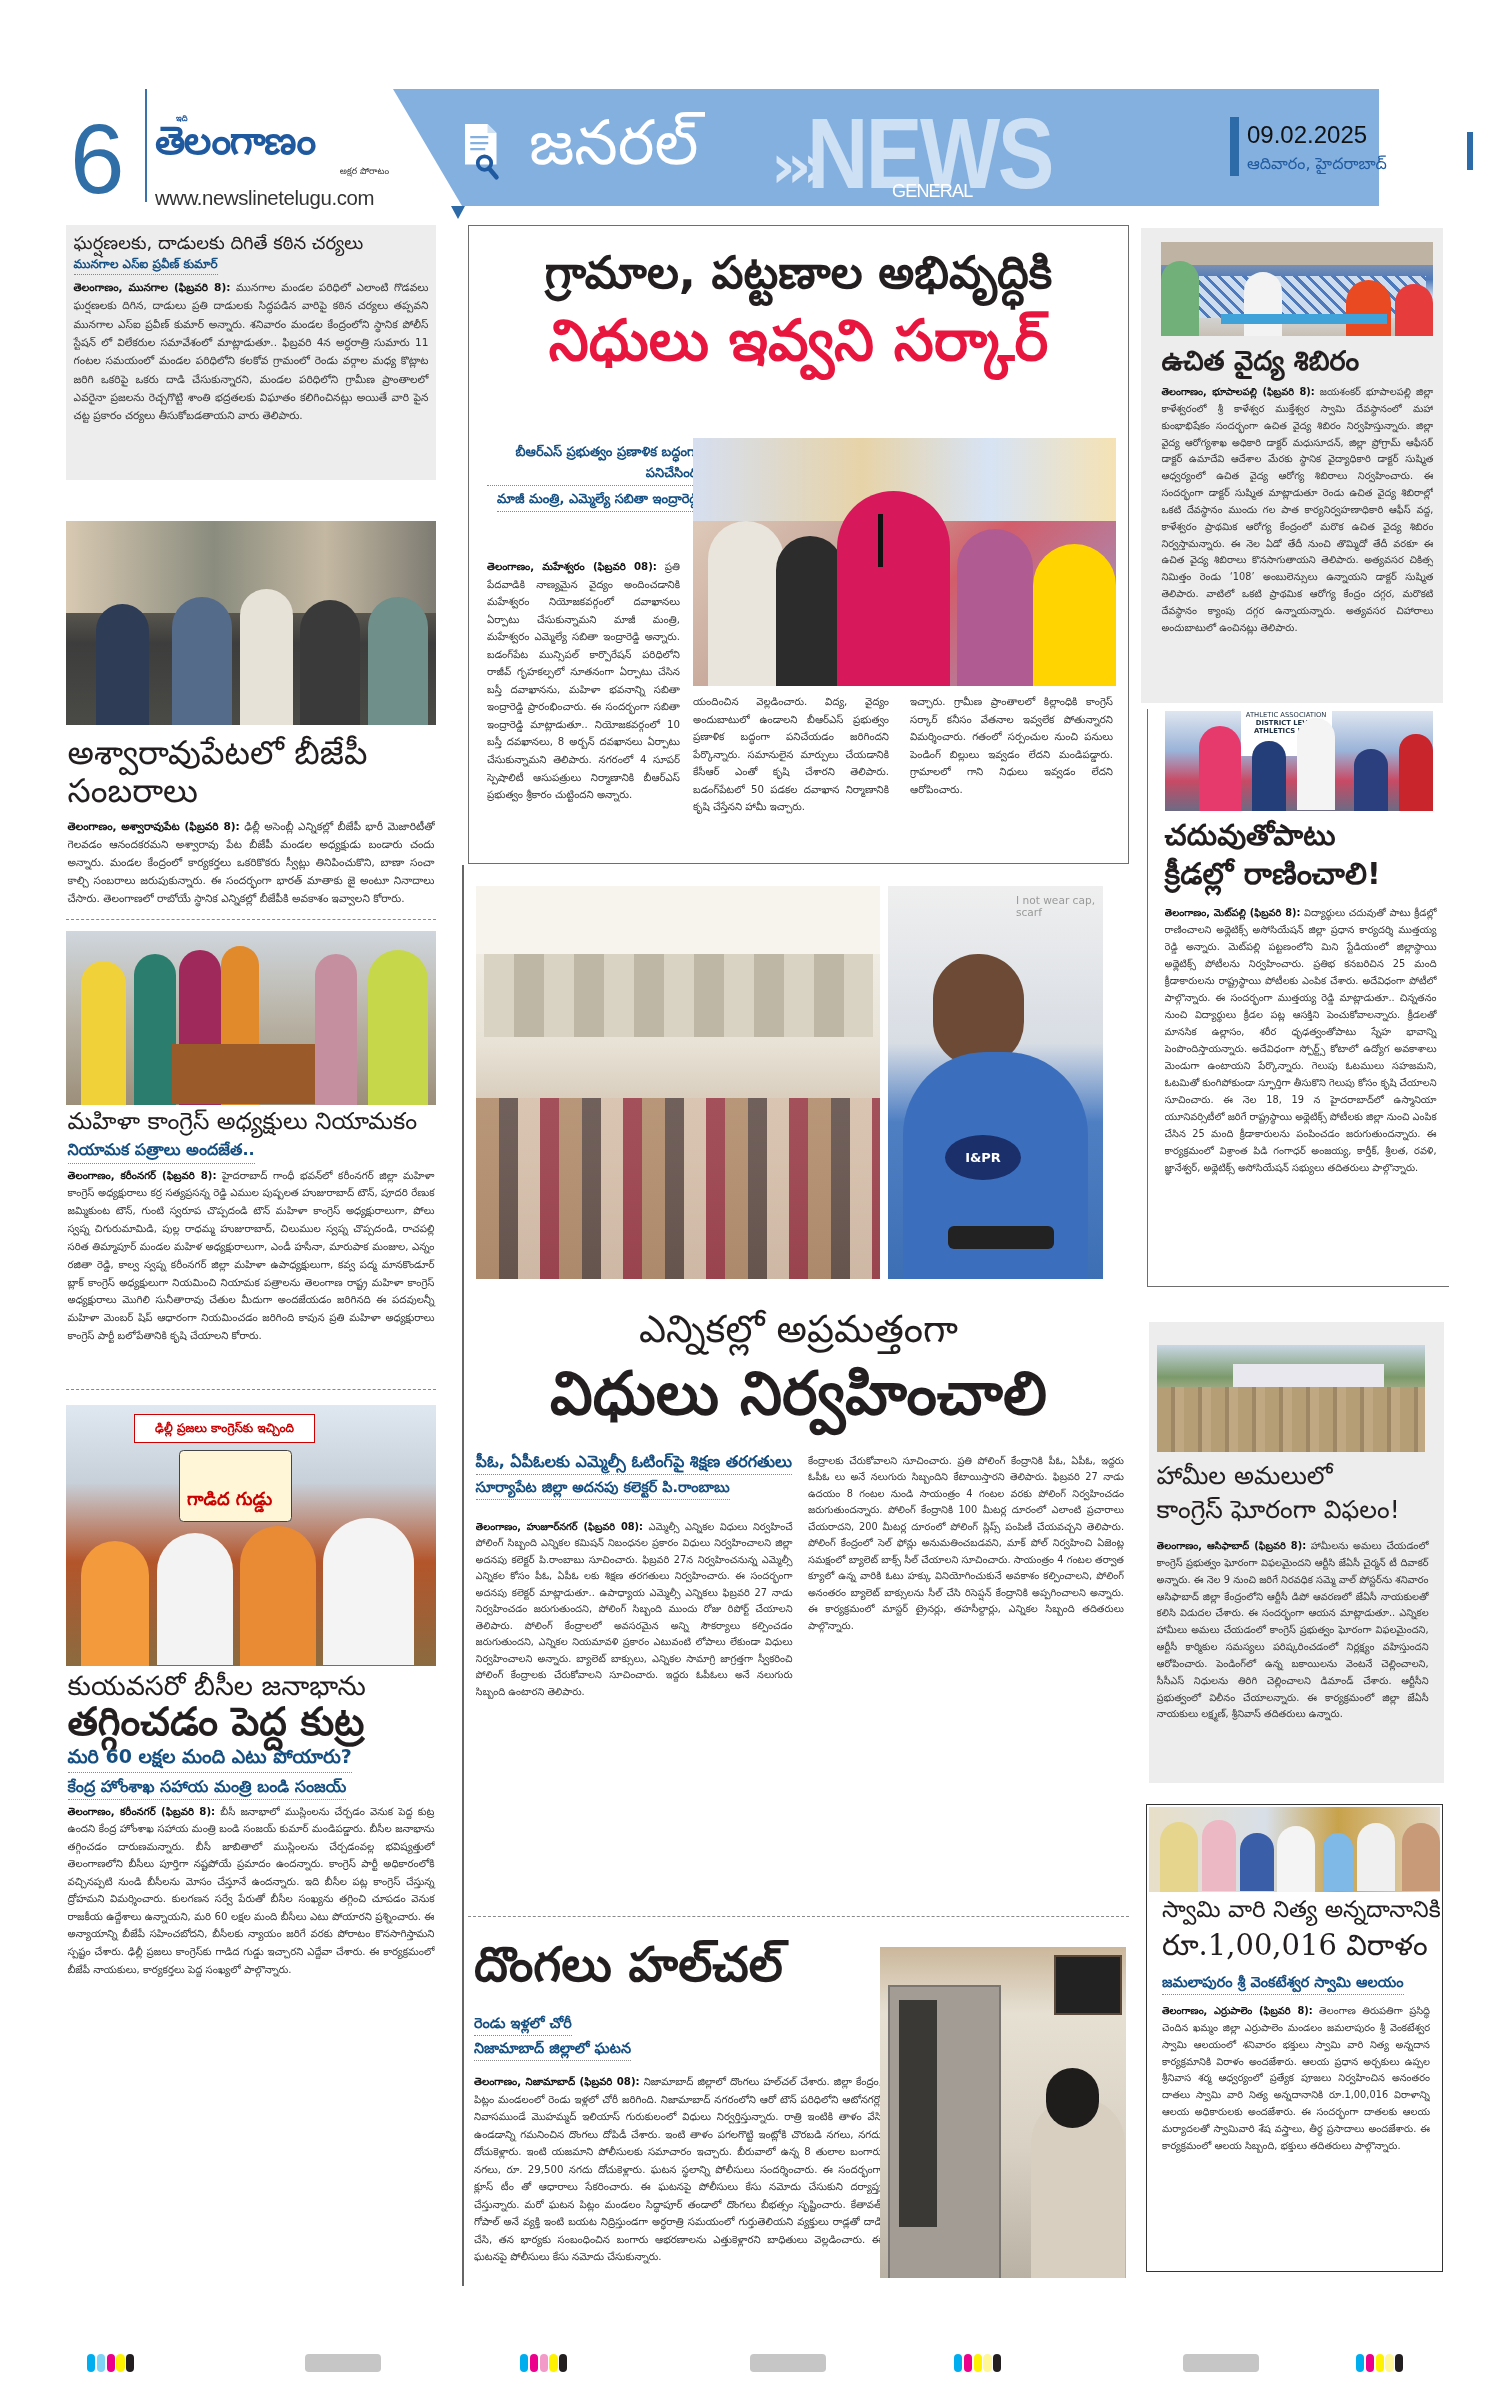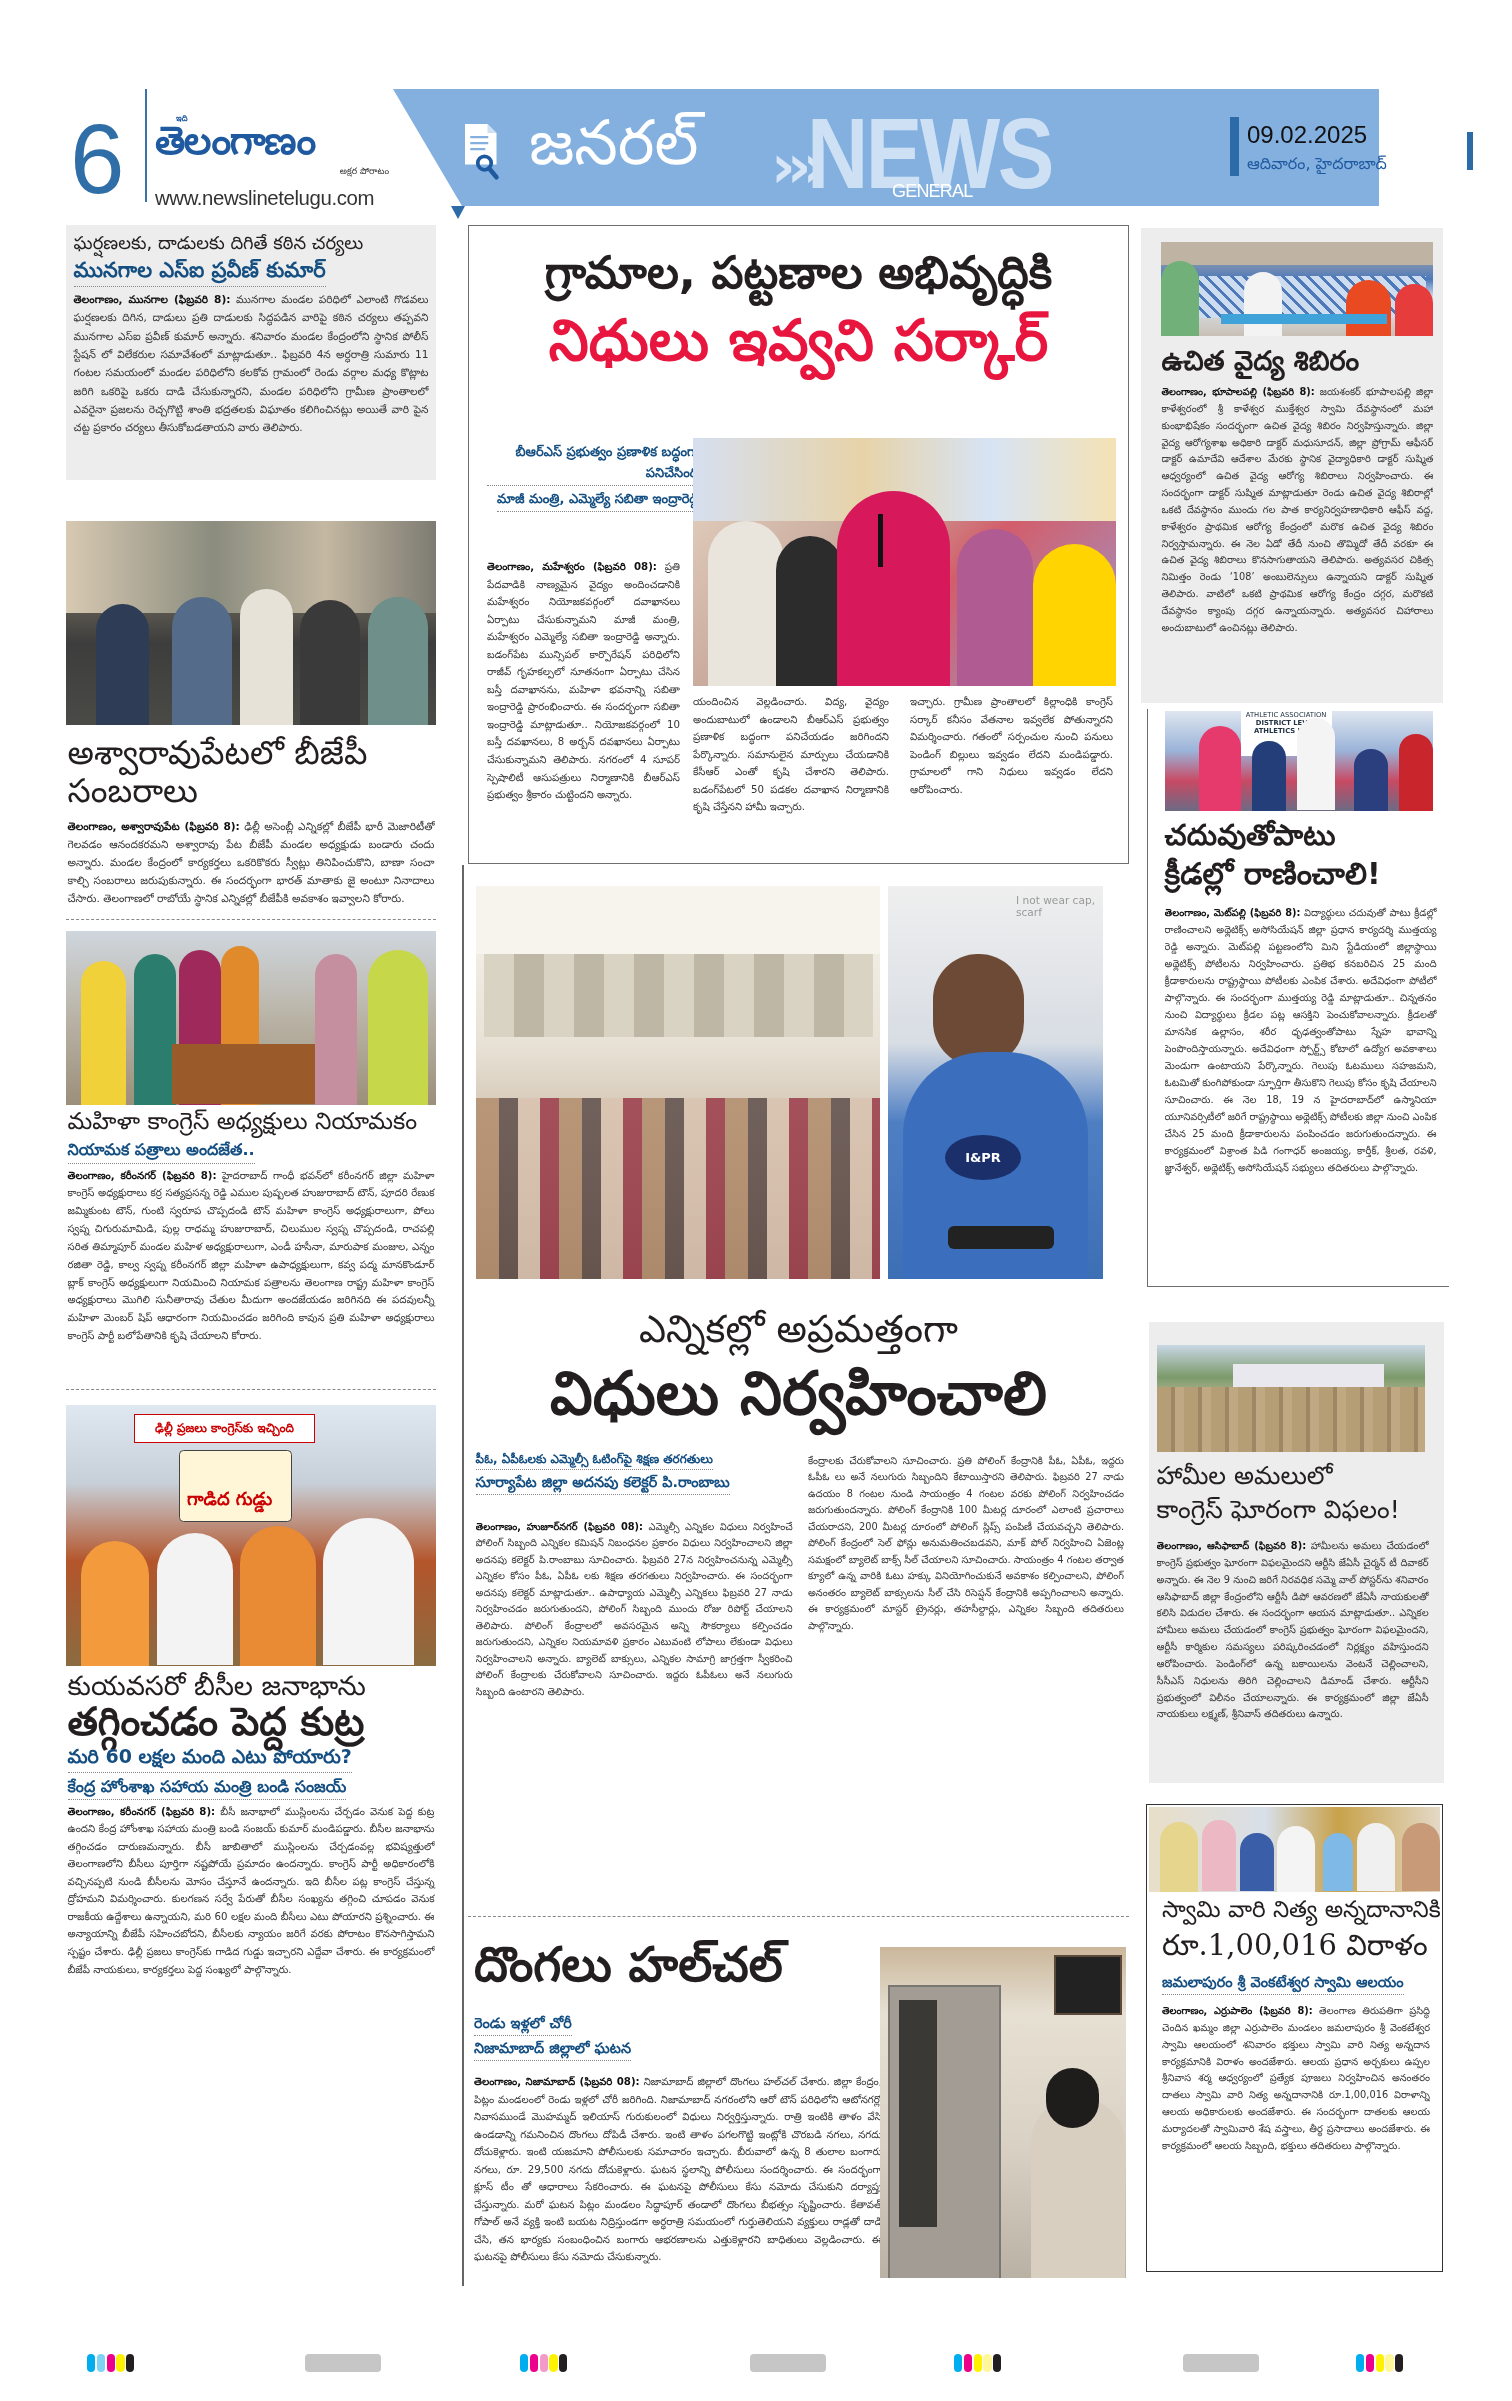--- a/index.html
+++ b/index.html
@@ -73,21 +73,21 @@
 <div class="news-word">NEWS</div>
 <div class="news-general">GENERAL</div>
 
 <div class="date-bar"></div>
 <div class="date-text">09.02.2025</div>
 <div class="date-sub">ఆదివారం, హైదరాబాద్</div>
 <div class="date-bar-r"></div>
 
 <div class="art gray" style="left:66px;top:225px;width:370px;height:255px;padding:7.6px 7.6px;">
   <div class="hl" style="font-size:18px;font-weight:400;">ఘర్షణలకు, దాడులకు దిగితే కఠిన చర్యలు</div>
-  <div class="kicker" style="font-size:21px;margin-top:3px;">మునగాల ఎస్ఐ ప్రవీణ్ కుమార్</div>
+  <div class="kicker" style="font-size:12px;margin-top:3px;">మునగాల ఎస్ఐ ప్రవీణ్ కుమార్</div>
   <div class="body" style="font-size:10.6px;line-height:1.73;"><b>తెలంగాణం, మునగాల (ఫిబ్రవరి 8):</b> <span>మునగాల మండల పరిధిలో ఎలాంటి గొడవలు ఘర్షణలకు దిగిన, దాడులు ప్రతి దాడులకు సిద్ధపడిన వారిపై కఠిన చర్యలు తప్పవని మునగాల ఎస్ఐ ప్రవీణ్ కుమార్ అన్నారు. శనివారం మండల కేంద్రంలోని స్థానిక పోలీస్ స్టేషన్ లో విలేకరుల సమావేశంలో మాట్లాడుతూ.. ఫిబ్రవరి 4న అర్ధరాత్రి సుమారు 11 గంటల సమయంలో మండల పరిధిలోని కలకోవ గ్రామంలో రెండు వర్గాల మధ్య కొట్లాట జరిగి ఒకరిపై ఒకరు దాడి చేసుకున్నారని, మండల పరిధిలోని గ్రామీణ ప్రాంతాలలో ఎవరైనా ప్రజలను రెచ్చగొట్టి శాంతి భద్రతలకు విఘాతం కలిగించినట్లు అయితే వారి పైన చట్ట ప్రకారం చర్యలు తీసుకోబడతాయని వారు తెలిపారు.</span></div>
 </div>
 
 <div class="photo" style="left:66px;top:521px;width:370px;height:204px;background:linear-gradient(180deg,#b9b2a6 0%,#6a6558 35%,#3d3d3d 60%,#4a4a46 100%);">
   <div style="position:absolute;left:0;top:0;width:100%;height:45%;background:linear-gradient(90deg,#d8c9b2,#8a8c7e 40%,#c4b8a2 70%,#7d7b72);"></div>
   <div style="position:absolute;left:30px;top:83px;width:53px;height:121px;border-radius:26.4px 26.4px 0 0;background:#2e3d55;"></div>
   <div style="position:absolute;left:106px;top:76px;width:60px;height:128px;border-radius:30px 30px 0 0;background:#556b8a;"></div>
   <div style="position:absolute;left:174px;top:68px;width:53px;height:136px;border-radius:26.4px 26.4px 0 0;background:#e6e2d8;"></div>
   <div style="position:absolute;left:234px;top:79px;width:60px;height:125px;border-radius:30px 30px 0 0;background:#3a3a3a;"></div>
   <div style="position:absolute;left:302px;top:76px;width:60px;height:128px;border-radius:30px 30px 0 0;background:#6e8f8a;"></div>
@@ -165,21 +165,21 @@
   <div style="position:absolute;left:45px;top:68px;width:91px;height:113px;border-radius:45px;background:#6d4a36;"></div>
   <div style="position:absolute;left:15px;top:166px;width:185px;height:227px;border-radius:83px 83px 0 0;background:#3b6fbd;"></div>
   <div style="position:absolute;left:57px;top:249px;width:76px;height:45px;border-radius:50%;background:#1b2f6b;color:#fff;font-size:13px;font-weight:bold;text-align:center;line-height:45px;">I&amp;PR</div>
   <div style="position:absolute;left:60px;top:340px;width:106px;height:23px;border-radius:6px;background:#222;"></div>
 </div>
 
 <div class="art" style="left:468px;top:1300px;width:661px;height:616px;">
   <div class="hl" style="position:absolute;left:0;top:7.6px;width:100%;text-align:center;font-size:38px;">ఎన్నికల్లో అప్రమత్తంగా</div>
   <div class="hl" style="position:absolute;left:0;top:59px;width:100%;text-align:center;font-size:60px;font-weight:700;">విధులు నిర్వహించాలి</div>
   <div style="position:absolute;left:7.6px;top:151px;width:317px;">
-    <div class="kicker" style="font-size:12px;">పీఓ, ఏపీఓలకు ఎమ్మెల్సీ ఓటింగ్‌పై శిక్షణ తరగతులు</div>
+    <div class="kicker" style="font-size:16px;">పీఓ, ఏపీఓలకు ఎమ్మెల్సీ ఓటింగ్‌పై శిక్షణ తరగతులు</div>
     <div class="kicker" style="font-size:14.4px;">సూర్యాపేట జిల్లా అదనపు కలెక్టర్ పి.రాంబాబు</div>
   </div>
   <div class="body" style="position:absolute;left:7.6px;top:219px;width:317px;height:393px;font-size:9.8px;line-height:1.68;overflow:hidden;"><b>తెలంగాణం, హుజూర్‌నగర్ (ఫిబ్రవరి 08):</b> <span>ఎమ్మెల్సీ ఎన్నికల విధులు నిర్వహించే పోలింగ్ సిబ్బంది ఎన్నికల కమిషన్ నిబంధనల ప్రకారం విధులు నిర్వహించాలని జిల్లా అదనపు కలెక్టర్ పి.రాంబాబు సూచించారు. ఫిబ్రవరి 27న నిర్వహించనున్న ఎమ్మెల్సీ ఎన్నికల కోసం పీఓ, ఏపీఓ లకు శిక్షణ తరగతులు నిర్వహించారు. ఈ సందర్భంగా అదనపు కలెక్టర్ మాట్లాడుతూ.. ఉపాధ్యాయ ఎమ్మెల్సీ ఎన్నికలు ఫిబ్రవరి 27 నాడు నిర్వహించడం జరుగుతుందని, పోలింగ్ సిబ్బంది ముందు రోజు రిపోర్ట్ చేయాలని తెలిపారు. పోలింగ్ కేంద్రాలలో అవసరమైన అన్ని సౌకర్యాలు కల్పించడం జరుగుతుందని, ఎన్నికల నియమావళి ప్రకారం ఎటువంటి లోపాలు లేకుండా విధులు నిర్వహించాలని అన్నారు. బ్యాలెట్ బాక్సులు, ఎన్నికల సామాగ్రి జాగ్రత్తగా స్వీకరించి పోలింగ్ కేంద్రాలకు చేరుకోవాలని సూచించారు. ఇద్దరు ఓపీఓలు అనే నలుగురు సిబ్బంది ఉంటారని తెలిపారు.</span></div>
   <div class="body" style="position:absolute;left:340px;top:153px;width:316px;height:459px;font-size:9.8px;line-height:1.68;overflow:hidden;">కేంద్రాలకు చేరుకోవాలని సూచించారు. ప్రతి పోలింగ్ కేంద్రానికి పీఓ, ఏపీఓ, ఇద్దరు ఓపీఓ లు అనే నలుగురు సిబ్బందిని కేటాయిస్తారని తెలిపారు. ఫిబ్రవరి 27 నాడు ఉదయం 8 గంటల నుండి సాయంత్రం 4 గంటల వరకు పోలింగ్ నిర్వహించడం జరుగుతుందన్నారు. పోలింగ్ కేంద్రానికి 100 మీటర్ల దూరంలో ఎలాంటి ప్రచారాలు చేయరాదని, 200 మీటర్ల దూరంలో పోలింగ్ స్లిప్స్ పంపిణీ చేయవచ్చని తెలిపారు. పోలింగ్ కేంద్రంలో సెల్ ఫోన్లు అనుమతించబడవని, మాక్ పోల్ నిర్వహించి ఏజెంట్ల సమక్షంలో బ్యాలెట్ బాక్స్ సీల్ చేయాలని సూచించారు. సాయంత్రం 4 గంటల తర్వాత క్యూలో ఉన్న వారికి ఓటు హక్కు వినియోగించుకునే అవకాశం కల్పించాలని, పోలింగ్ అనంతరం బ్యాలెట్ బాక్సులను సీల్ చేసి రిసెప్షన్ కేంద్రానికి అప్పగించాలని అన్నారు. ఈ కార్యక్రమంలో మాస్టర్ ట్రైనర్లు, తహసీల్దార్లు, ఎన్నికల సిబ్బంది తదితరులు పాల్గొన్నారు.</div>
 </div>
 <div class="dash-sep" style="left:468px;top:1916px;width:661px;"></div>
 
 <div class="art" style="left:468px;top:1923px;width:661px;height:355px;">
   <div class="hl" style="position:absolute;left:6px;top:13.6px;font-size:48px;font-weight:700;">దొంగలు హల్‌చల్</div>
   <div style="position:absolute;left:6px;top:91px;width:227px;">

